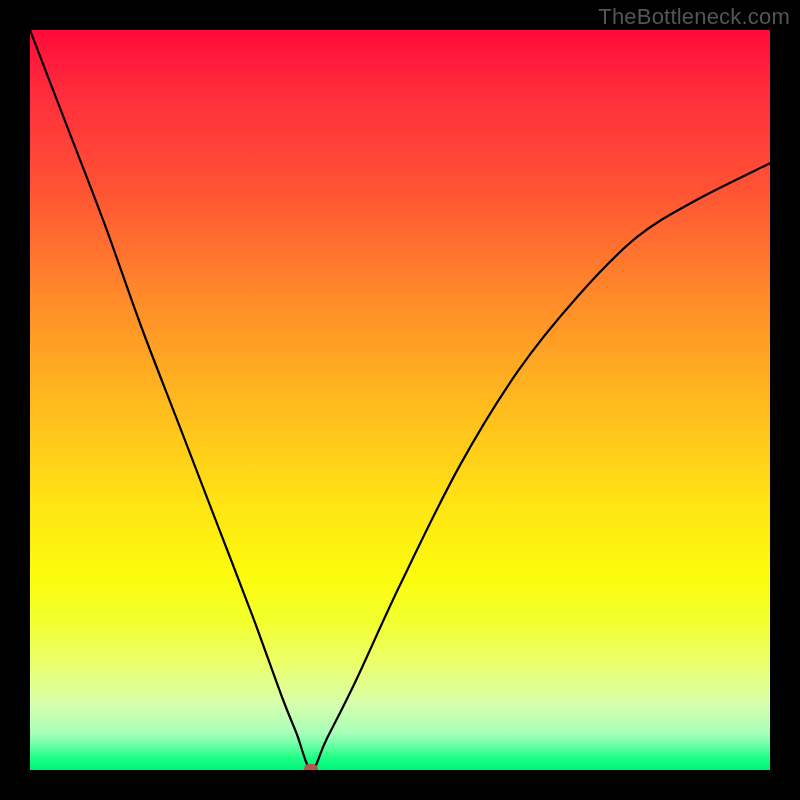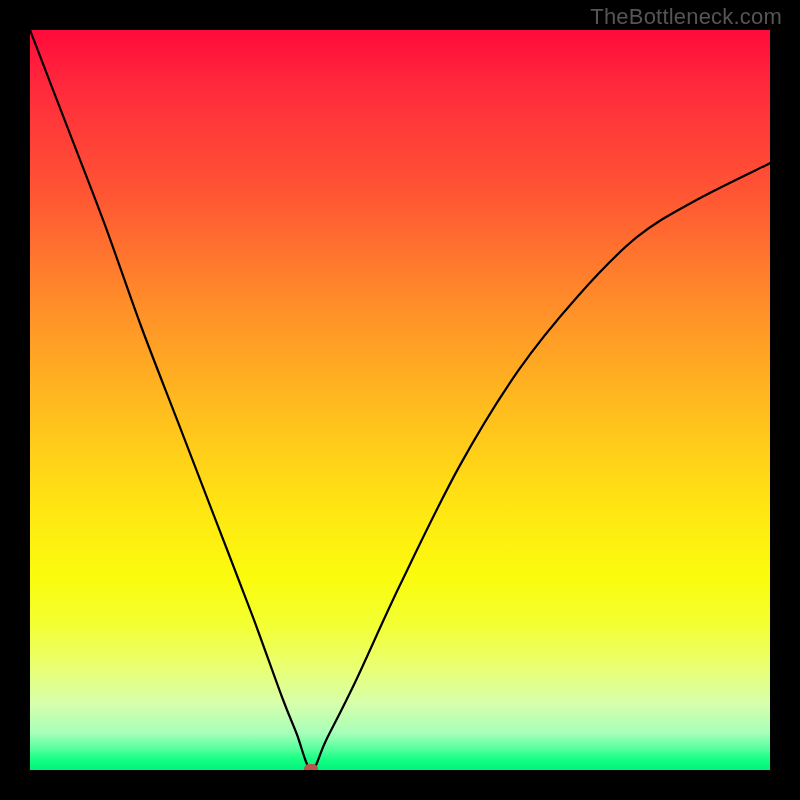--- a/index.html
+++ b/index.html
@@ -7,21 +7,21 @@
     padding: 0;
     width: 800px;
     height: 800px;
     background: #000;
     position: relative;
     font-family: Arial, Helvetica, sans-serif;
   }
   .watermark {
     position: absolute;
     top: 4px;
-    right: 18px;
+    right: 10px;
     color: #555;
     font-size: 22px;
     font-weight: 500;
     letter-spacing: 0.2px;
     z-index: 10;
   }
   .plot-area {
     position: absolute;
     left: 30px;
     top: 30px;

